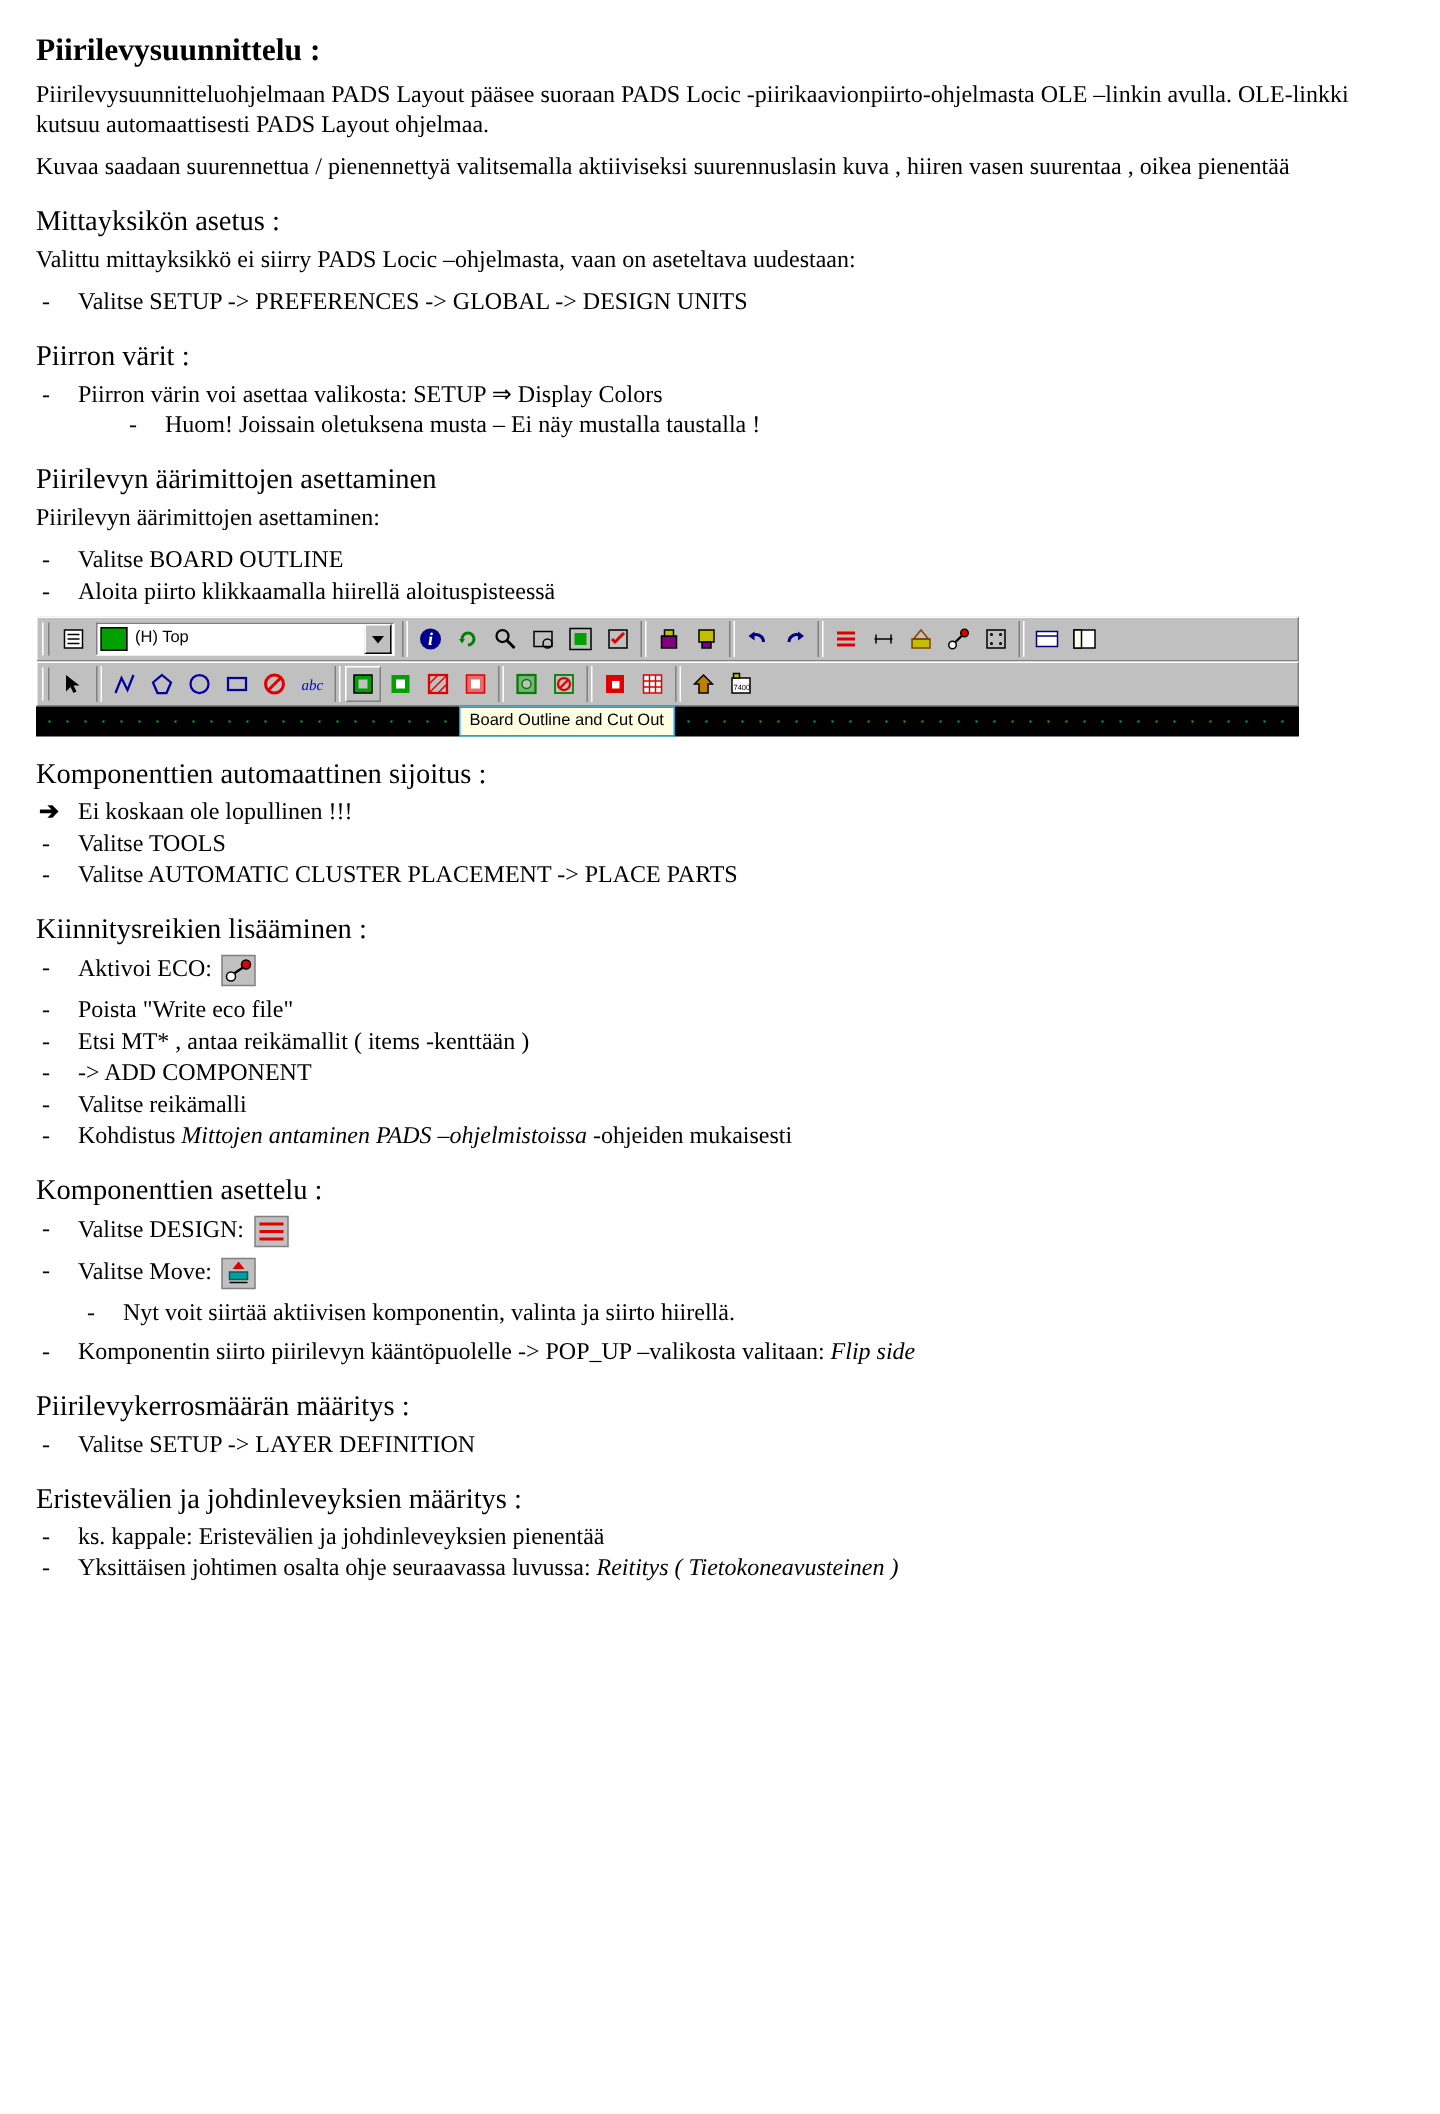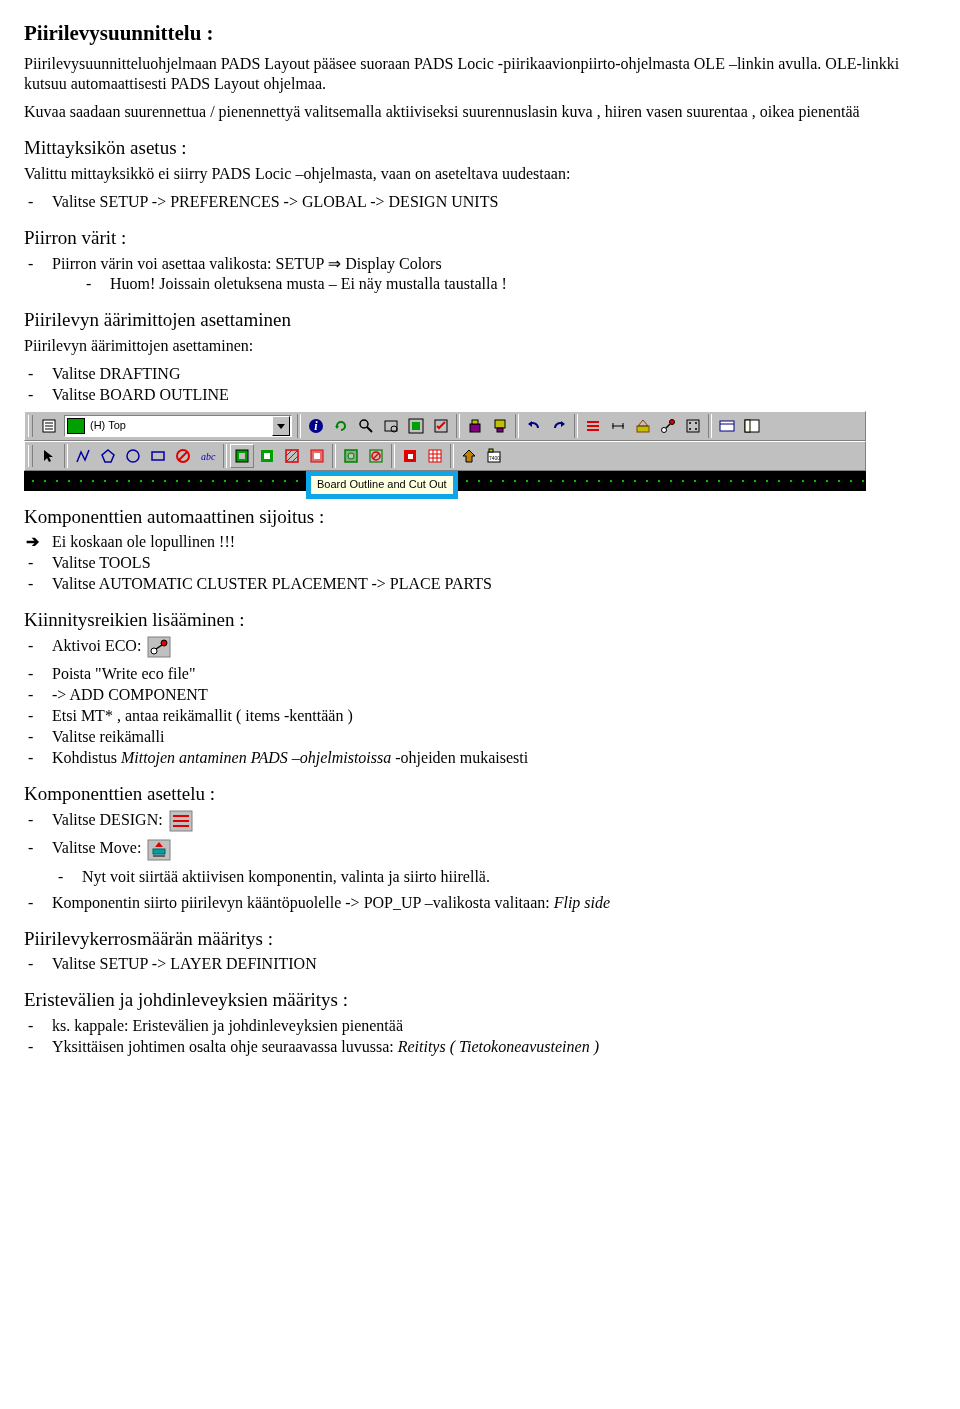--- a/index.html
+++ b/index.html
@@ -109,21 +109,21 @@
   .tbtn.raised {
     border-top-color:#fff;border-left-color:#fff;
     border-right-color:#808080;border-bottom-color:#808080;
   }
   .layer-dd {
     display:flex; align-items:center; height:22px;
     background:#fff;
     border-top:1px solid #808080;border-left:1px solid #808080;
     border-bottom:1px solid #fff;border-right:1px solid #fff;
     margin: 1px 2px 0 2px;
-    width: 228px;
+    width: 199px;
     box-sizing:border-box;
   }
   .layer-swatch {
     width:18px;height:16px;background:#00a000;margin:0 3px 0 2px;
     border:1px solid #000;
     box-sizing:border-box;
   }
   .layer-label { flex:1; padding-left:2px; }
   .dd-arrow {
     width:16px;height:18px;background:#c0c0c0;
@@ -140,21 +140,21 @@
   }
   .tip-dots {
     flex:0 0 auto; height:18px; width:282px;
     background-image: radial-gradient(#00c000 1px, transparent 1px);
     background-size: 12px 12px;
     background-position: 3px 4px;
   }
   .tip-dots.right { flex:1 1 auto; width:auto; }
   .tip-bubble {
     background:#ffffe1;
-    border:5px solid #0ea5e9;
+    border:1px solid #0ea5e9;
     height:18px; line-height:17px;
     padding:0 6px;
     font-size:11px;
     white-space:nowrap;
   }
   .sep { width:2px; height:24px; margin:0 2px;
     border-left:1px solid #808080;border-right:1px solid #fff;}
 </style>
 </head>
 <body>
@@ -175,22 +175,22 @@
     <span>Piirron värin voi asettaa valikosta: SETUP ⇒ Display Colors</span>
     <ul class="ul-nested">
       <li>Huom! Joissain oletuksena musta – Ei näy mustalla taustalla !</li>
     </ul>
   </li>
 </ul>
 
 <h3 class="doc-h2">Piirilevyn äärimittojen asettaminen</h3>
 <p>Piirilevyn äärimittojen asettaminen:</p>
 <ul class="ul">
-  <li>Valitse DRAFTING</li>
   <li>Valitse BOARD OUTLINE</li>
+  <li>Aloita piirto klikkaamalla hiirellä aloituspisteessä</li>
 </ul>
 
 <div class="toolbars">
   <div class="tbrow">
     <div class="vgrip"></div>
     <div class="tbtn">
         <svg width="16" height="16">
           <rect x="2" y="2" width="12" height="12" fill="#fff" stroke="#000"></rect>
           <line x1="4" y1="5" x2="12" y2="5" stroke="#000"></line>
           <line x1="4" y1="8" x2="12" y2="8" stroke="#000"></line>
@@ -453,22 +453,22 @@
     <span class="inline-icon"><svg width="24" height="22">
           <rect x="1" y="1" width="22" height="20" fill="#c0c0c0" stroke="#808080"></rect>
           <circle cx="7" cy="15" r="3" fill="#fff" stroke="#000"></circle>
           <circle cx="17" cy="7" r="3" fill="#e00000" stroke="#000"></circle>
           <line x1="9" y1="13" x2="15" y2="9" stroke="#000" stroke-width="1.5"></line>
         </svg></span>
   </li>
 </ul>
 <ul class="ul">
   <li>Poista "Write eco file"</li>
+  <li>Etsi MT* , antaa reikämallit ( items -kenttään )</li>
   <li>-&gt; ADD COMPONENT</li>
-  <li>Etsi MT* , antaa reikämallit ( items -kenttään )</li>
   <li>Valitse reikämalli</li>
   <li>
     <span>Kohdistus </span><span class="italic">Mittojen antaminen PADS –ohjelmistoissa</span><span>  -ohjeiden mukaisesti</span>
   </li>
 </ul>
 
 <h3 class="doc-h2">Komponenttien asettelu :</h3>
 <ul class="ul">
   <li>
     <span>Valitse DESIGN:</span>

